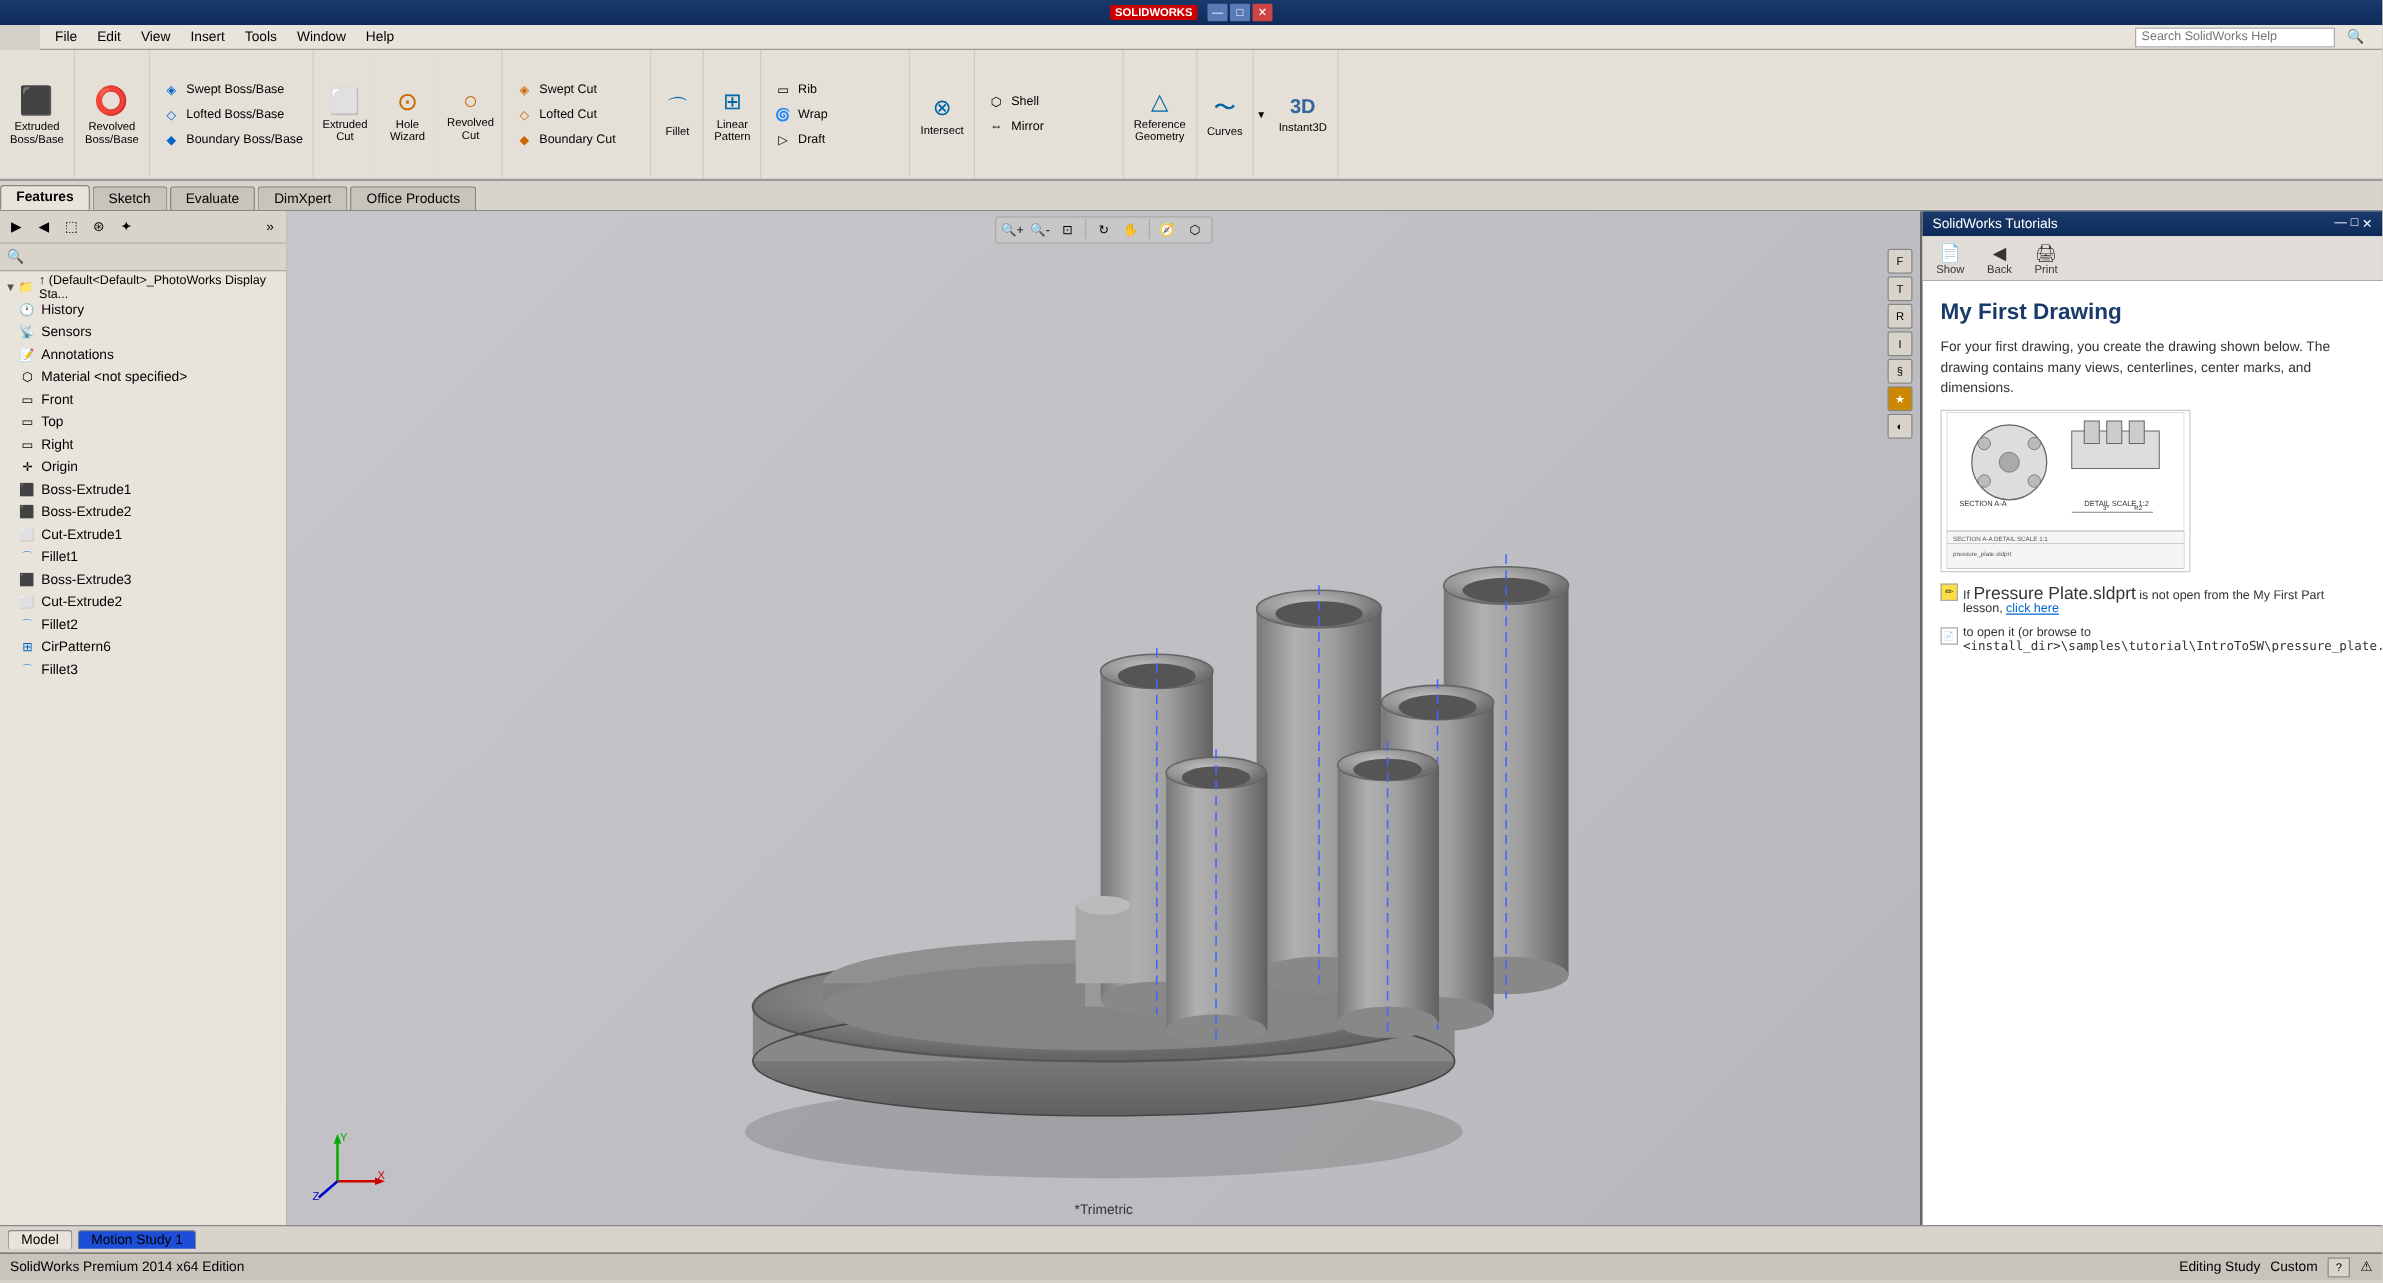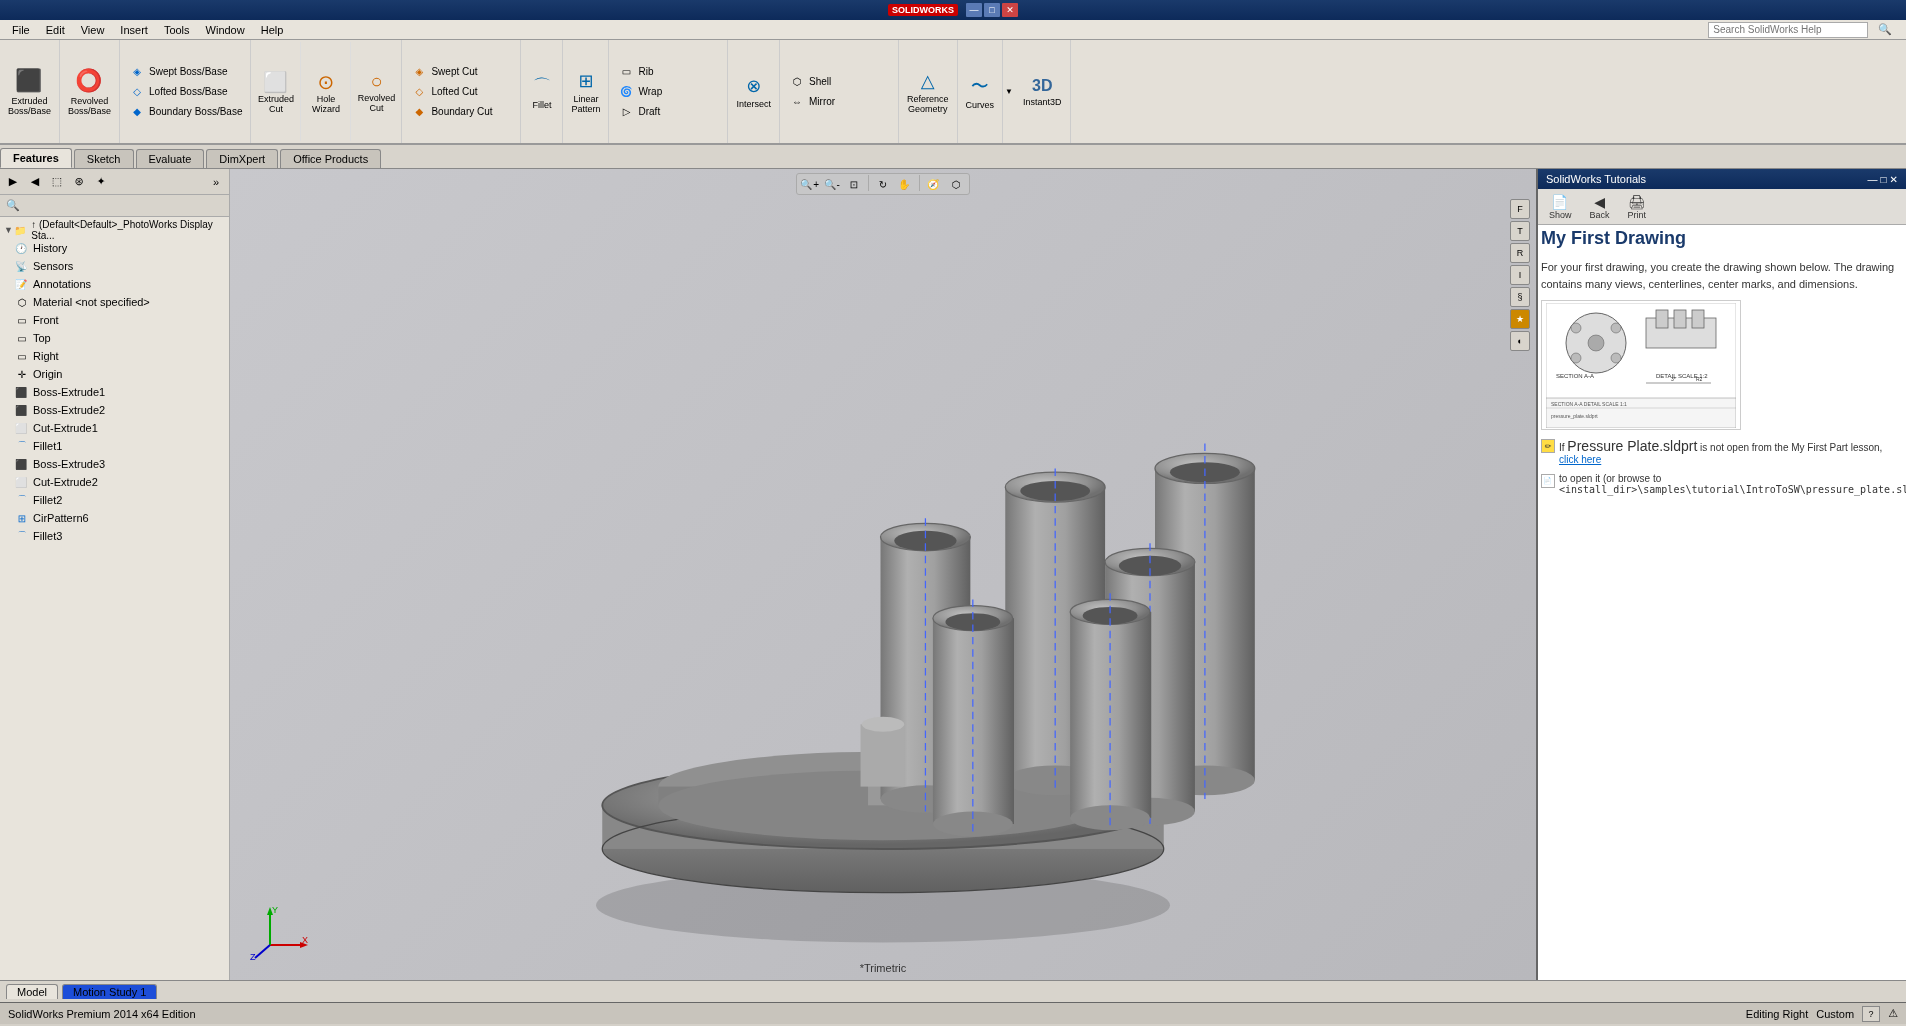--- a/index.html
+++ b/index.html
@@ -36,20 +36,21 @@
 
     
     #menubar {
       height: 20px;
       background: #e8e4dc;
       display: flex;
       align-items: center;
       border-bottom: 1px solid #999;
       padding: 0 4px;
       font-size: 11px;
+      margin-left: 32px;
     }
     #menubar span {
       padding: 2px 8px;
       cursor: pointer;
     }
 
     
     #command-manager {
       background: #e4e0d8;
       border-bottom: 2px solid #999;
@@ -241,21 +242,21 @@
       cursor: pointer;
       font-size: 9px;
       color: #333;
       padding: 2px 4px;
       border: 1px solid transparent;
       border-radius: 2px;
     }
     .rp-icon { font-size: 14px; }
     #right-content {
       flex: 1;
-      padding: 3px;
+      padding: 14px;
       overflow-y: auto;
       background: white;
     }
     #right-content h2 {
       font-size: 18px;
       color: #1a3a6b;
       margin-bottom: 10px;
       font-weight: bold;
     }
     #right-content p {
@@ -903,18 +904,18 @@
 
 <div id="bottom-bar">
   <div class="bottom-tab active">Model</div>
   <div class="bottom-tab">Motion Study 1</div>
   <div style="flex:1;"></div>
 </div>
 
 <div id="statusbar">
   <span>SolidWorks Premium 2014 x64 Edition</span>
   <div class="status-right">
-    <span>Editing Right</span>
+    <span>Editing Study</span>
     <span>Custom</span>
     <button style="width:18px;height:16px;font-size:9px;border:1px solid #888;background:#d8d4cc;cursor:pointer;">?</button>
     <span style="font-size:11px;cursor:pointer;">⚠</span>
   </div>
 </div>
 
 </body></html>

